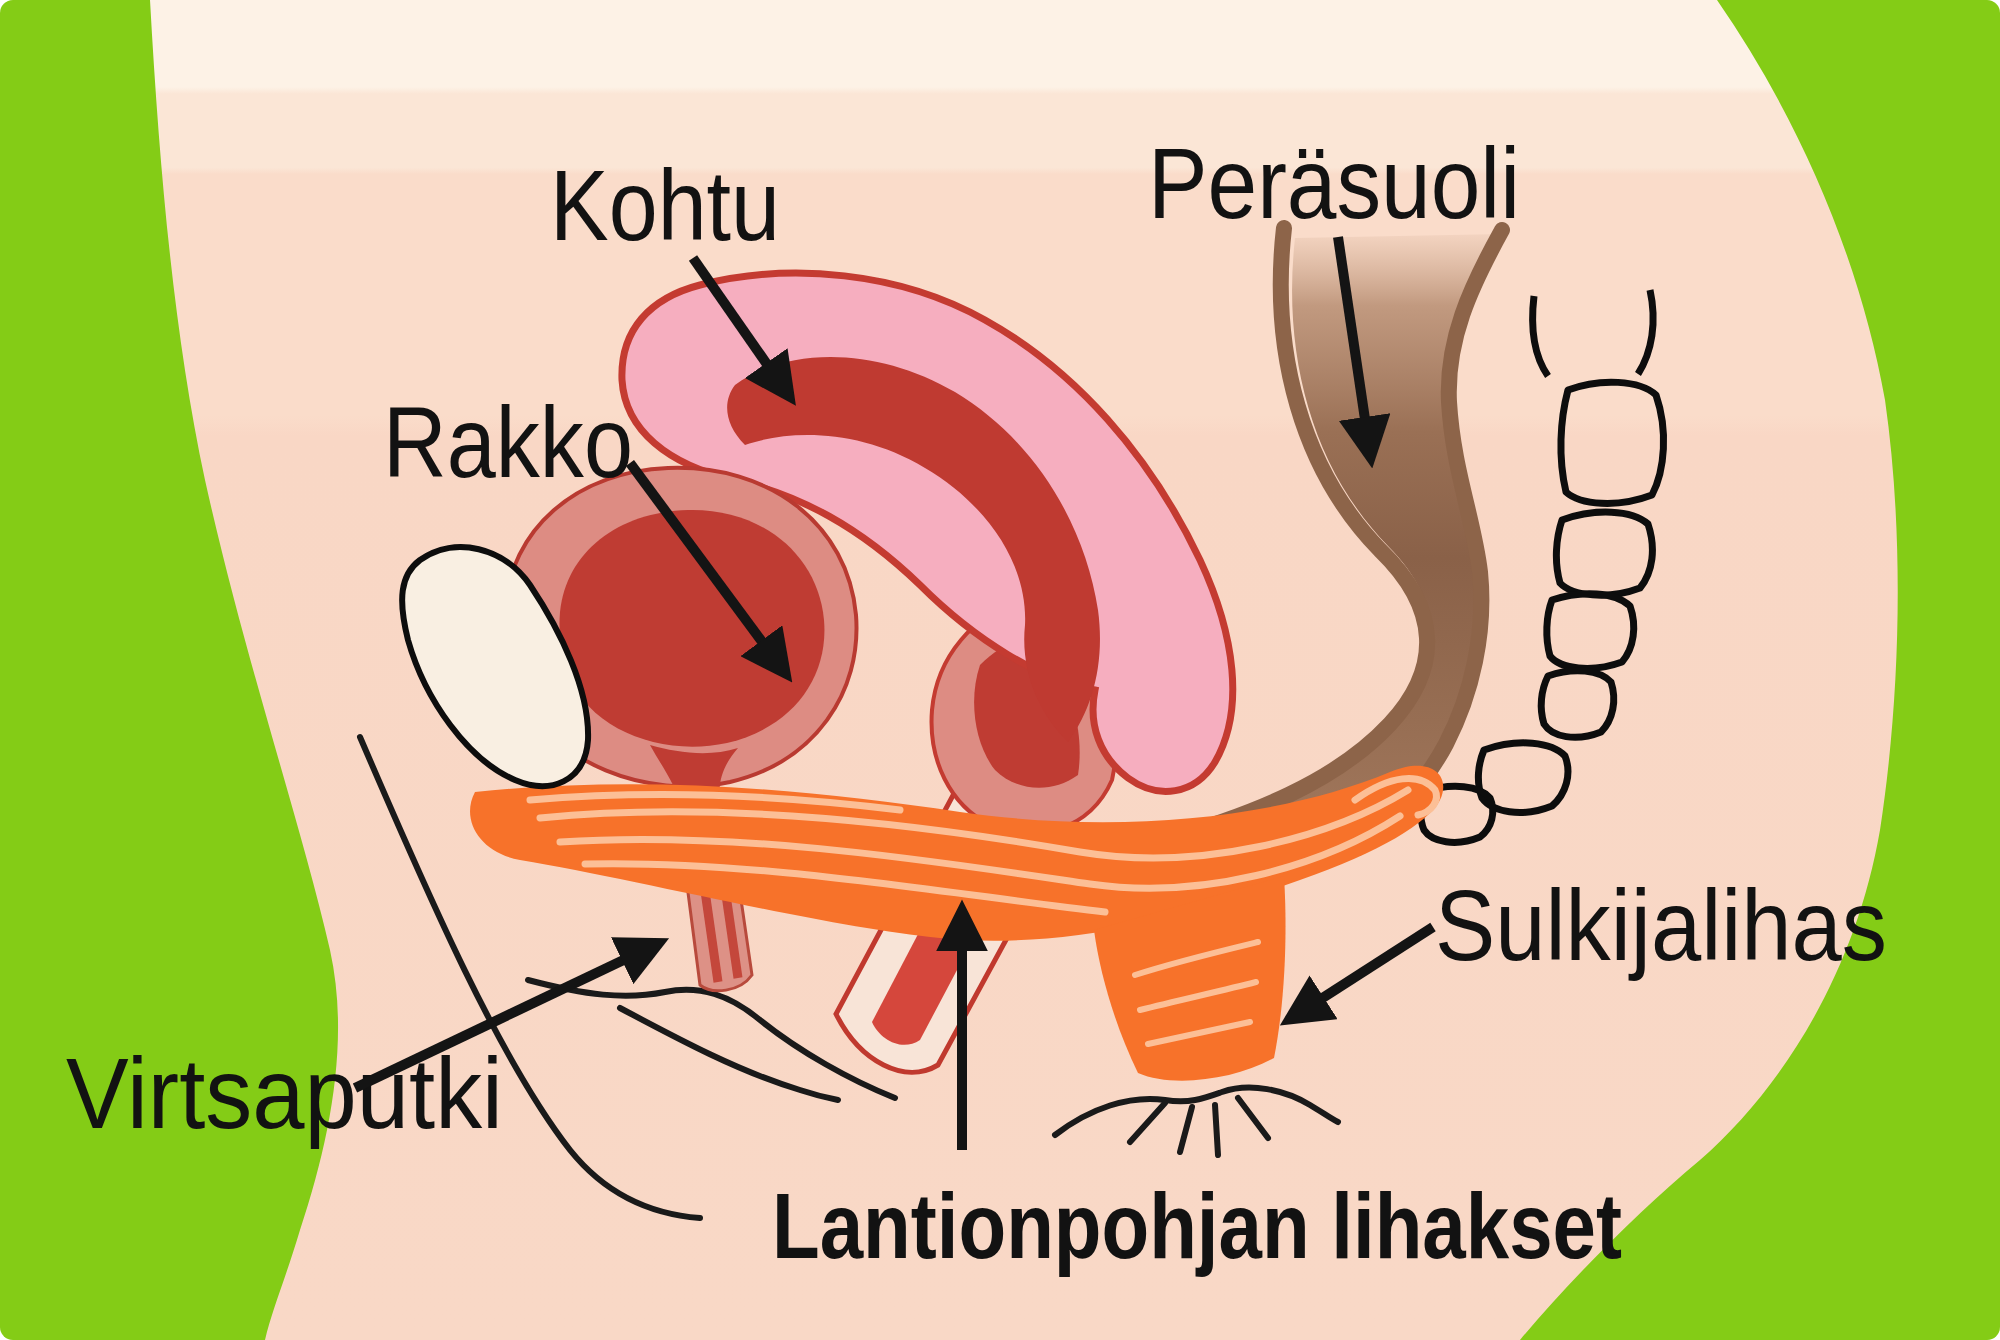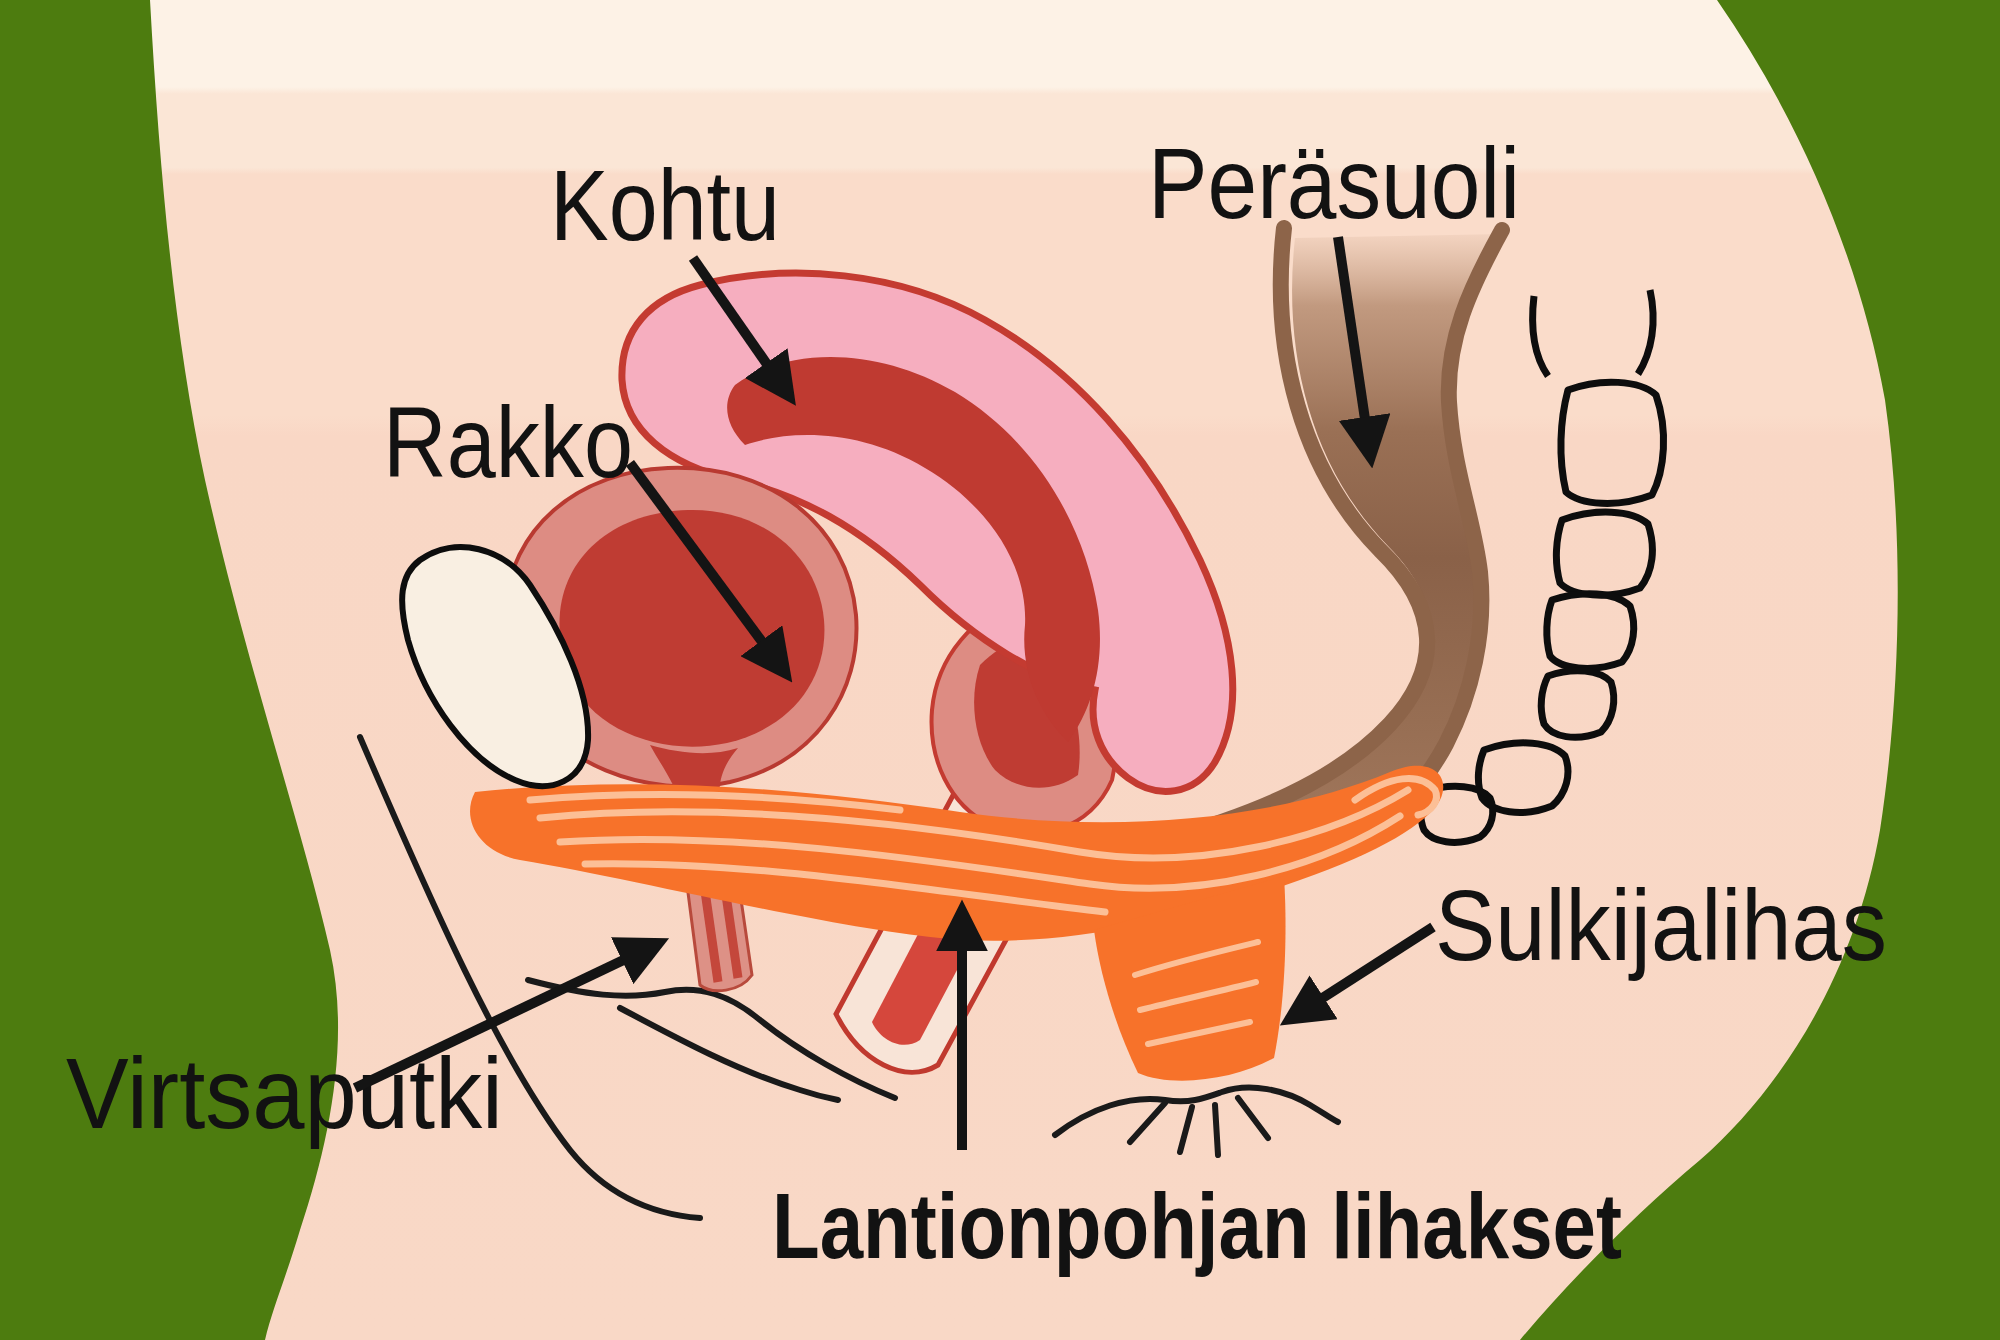--- a/index.html
+++ b/index.html
@@ -1,21 +1,22 @@
 <!DOCTYPE html>
 <html><head>
 <meta charset="utf-8">
 <style>
   html,body{margin:0;padding:0;background:#ffffff;}
   .stage{
     position:relative;
     width:2000px;height:1340px;
-    background:#4d7c0f;
+    background:#84cc16;
     overflow:hidden;
     font-family:"Liberation Sans", sans-serif;
+    border-radius:13px;
   }
   svg{position:absolute;left:0;top:0;}
   text{
     font-family:"Liberation Sans", sans-serif;
     fill:#121212;
   }
   .lbl{font-size:100px;}
   .lbl-bold{font-size:92px;font-weight:bold;}
   .arrow{stroke:#141414;stroke-width:10;fill:none;}
   .thinline{stroke:#1a1a1a;stroke-width:6;fill:none;stroke-linecap:round;}

